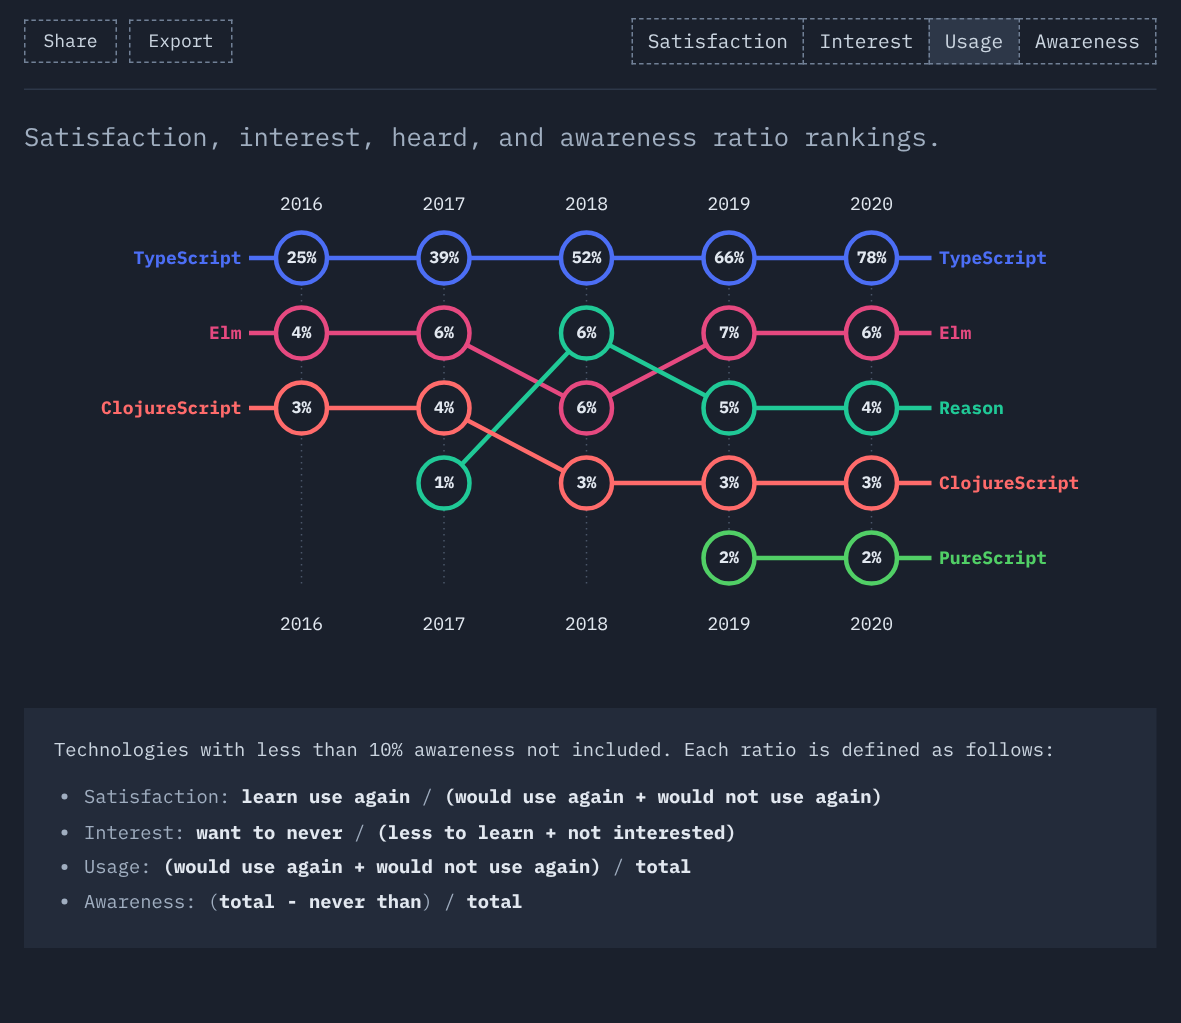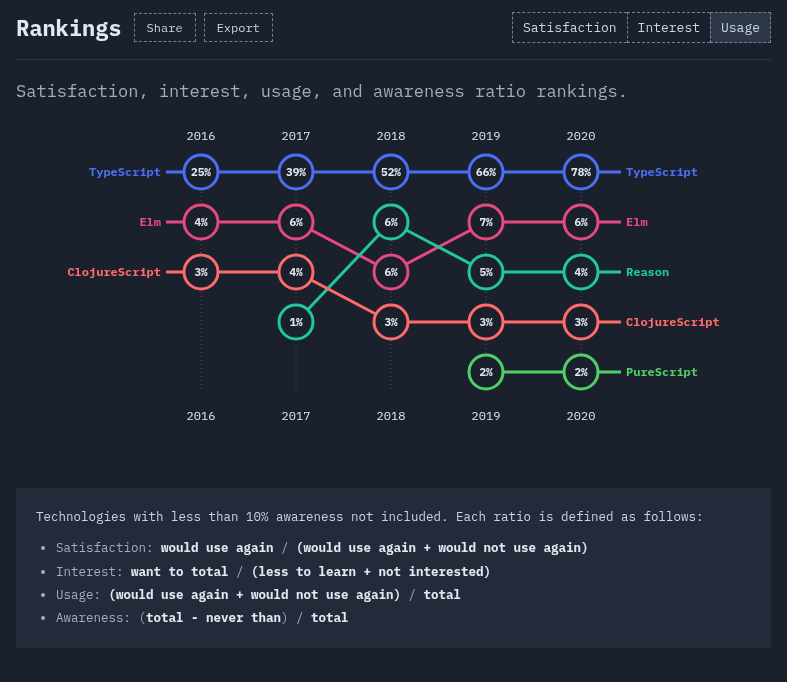--- a/index.html
+++ b/index.html
@@ -62,46 +62,46 @@
       padding: 10px 16px 0 16px;
       text-align: right;
     }
     svg { display: block; }
     .year-label { fill: #e2e8f0; font-size: 12px; font-family: inherit; }
     .series-label { font-size: 12px; font-family: inherit; font-weight: 700; }
     .node-text { fill: #e2e8f0; font-size: 11px; font-family: inherit; text-anchor: middle; dominant-baseline: central; font-weight: 700;}
     .grid-dot { stroke: #4a5568; stroke-width: 1; stroke-dasharray: 1 3; }
     .footer-box {
       background: #232b3a;
-      margin: 46px 16px 16px 16px;
+      margin: 30px 16px 16px 16px;
       padding: 18px 20px;
       font-size: 12.5px;
       line-height: 1.7;
     }
     .footer-box ul { margin: 10px 0 0 20px; }
     .footer-box li { margin: 2px 0; color: #a0aec0; }
     .footer-box strong { color: #e2e8f0; font-weight: 700; }
   </style>
 </head>
 <body>
 
 <div class="container">
   <div class="header">
-    <div class="title">Rankings</div>
     <button class="btn-dashed">Share</button>
     <button class="btn-dashed">Export</button>
     <div class="spacer"></div>
     <div class="tabs">
       <button class="tab">Satisfaction</button>
       <button class="tab">Interest</button>
       <button class="tab active">Usage</button>
+      <button class="tab">Awareness</button>
     </div>
   </div>
   <div class="divider"></div>
-  <div class="subtitle">Satisfaction, interest, usage, and awareness ratio rankings.</div>
+  <div class="subtitle">Satisfaction, interest, heard, and awareness ratio rankings.</div>
 
   <div class="chart-wrap">
     <svg id="chart-svg" width="755" height="320">
         <line x1="185" y1="38" x2="185" y2="270" class="grid-dot"></line>
         <line x1="280" y1="38" x2="280" y2="270" class="grid-dot"></line>
         <line x1="375" y1="38" x2="375" y2="270" class="grid-dot"></line>
         <line x1="470" y1="38" x2="470" y2="270" class="grid-dot"></line>
         <line x1="565" y1="38" x2="565" y2="270" class="grid-dot"></line>
         <text x="185" y="18" class="year-label" text-anchor="middle">2016</text>
         <text x="185" y="298" class="year-label" text-anchor="middle">2016</text>
@@ -167,19 +167,19 @@
         <text x="610" y="104" class="series-label" text-anchor="start" fill="#e64980">Elm</text>
         <text x="610" y="154" class="series-label" text-anchor="start" fill="#20c997">Reason</text>
         <text x="610" y="204" class="series-label" text-anchor="start" fill="#ff6b6b">ClojureScript</text>
         <text x="610" y="254" class="series-label" text-anchor="start" fill="#51cf66">PureScript</text>
       </svg>
   </div>
 
   <div class="footer-box">
     <div>Technologies with less than 10% awareness not included. Each ratio is defined as follows:</div>
     <ul>
-      <li><span>Satisfaction</span>: <strong>would use again</strong> / <strong>(would use again + would not use again)</strong></li>
-      <li><span>Interest</span>: <strong>want to total</strong> / <strong>(less to learn + not interested)</strong></li>
+      <li><span>Satisfaction</span>: <strong>learn use again</strong> / <strong>(would use again + would not use again)</strong></li>
+      <li><span>Interest</span>: <strong>want to never</strong> / <strong>(less to learn + not interested)</strong></li>
       <li><span>Usage</span>: <strong>(would use again + would not use again)</strong> / <strong>total</strong></li>
       <li>Awareness: (<strong>total - never than</strong>) / <strong>total</strong></li>
     </ul>
   </div>
 </div>
 
 </body></html>

